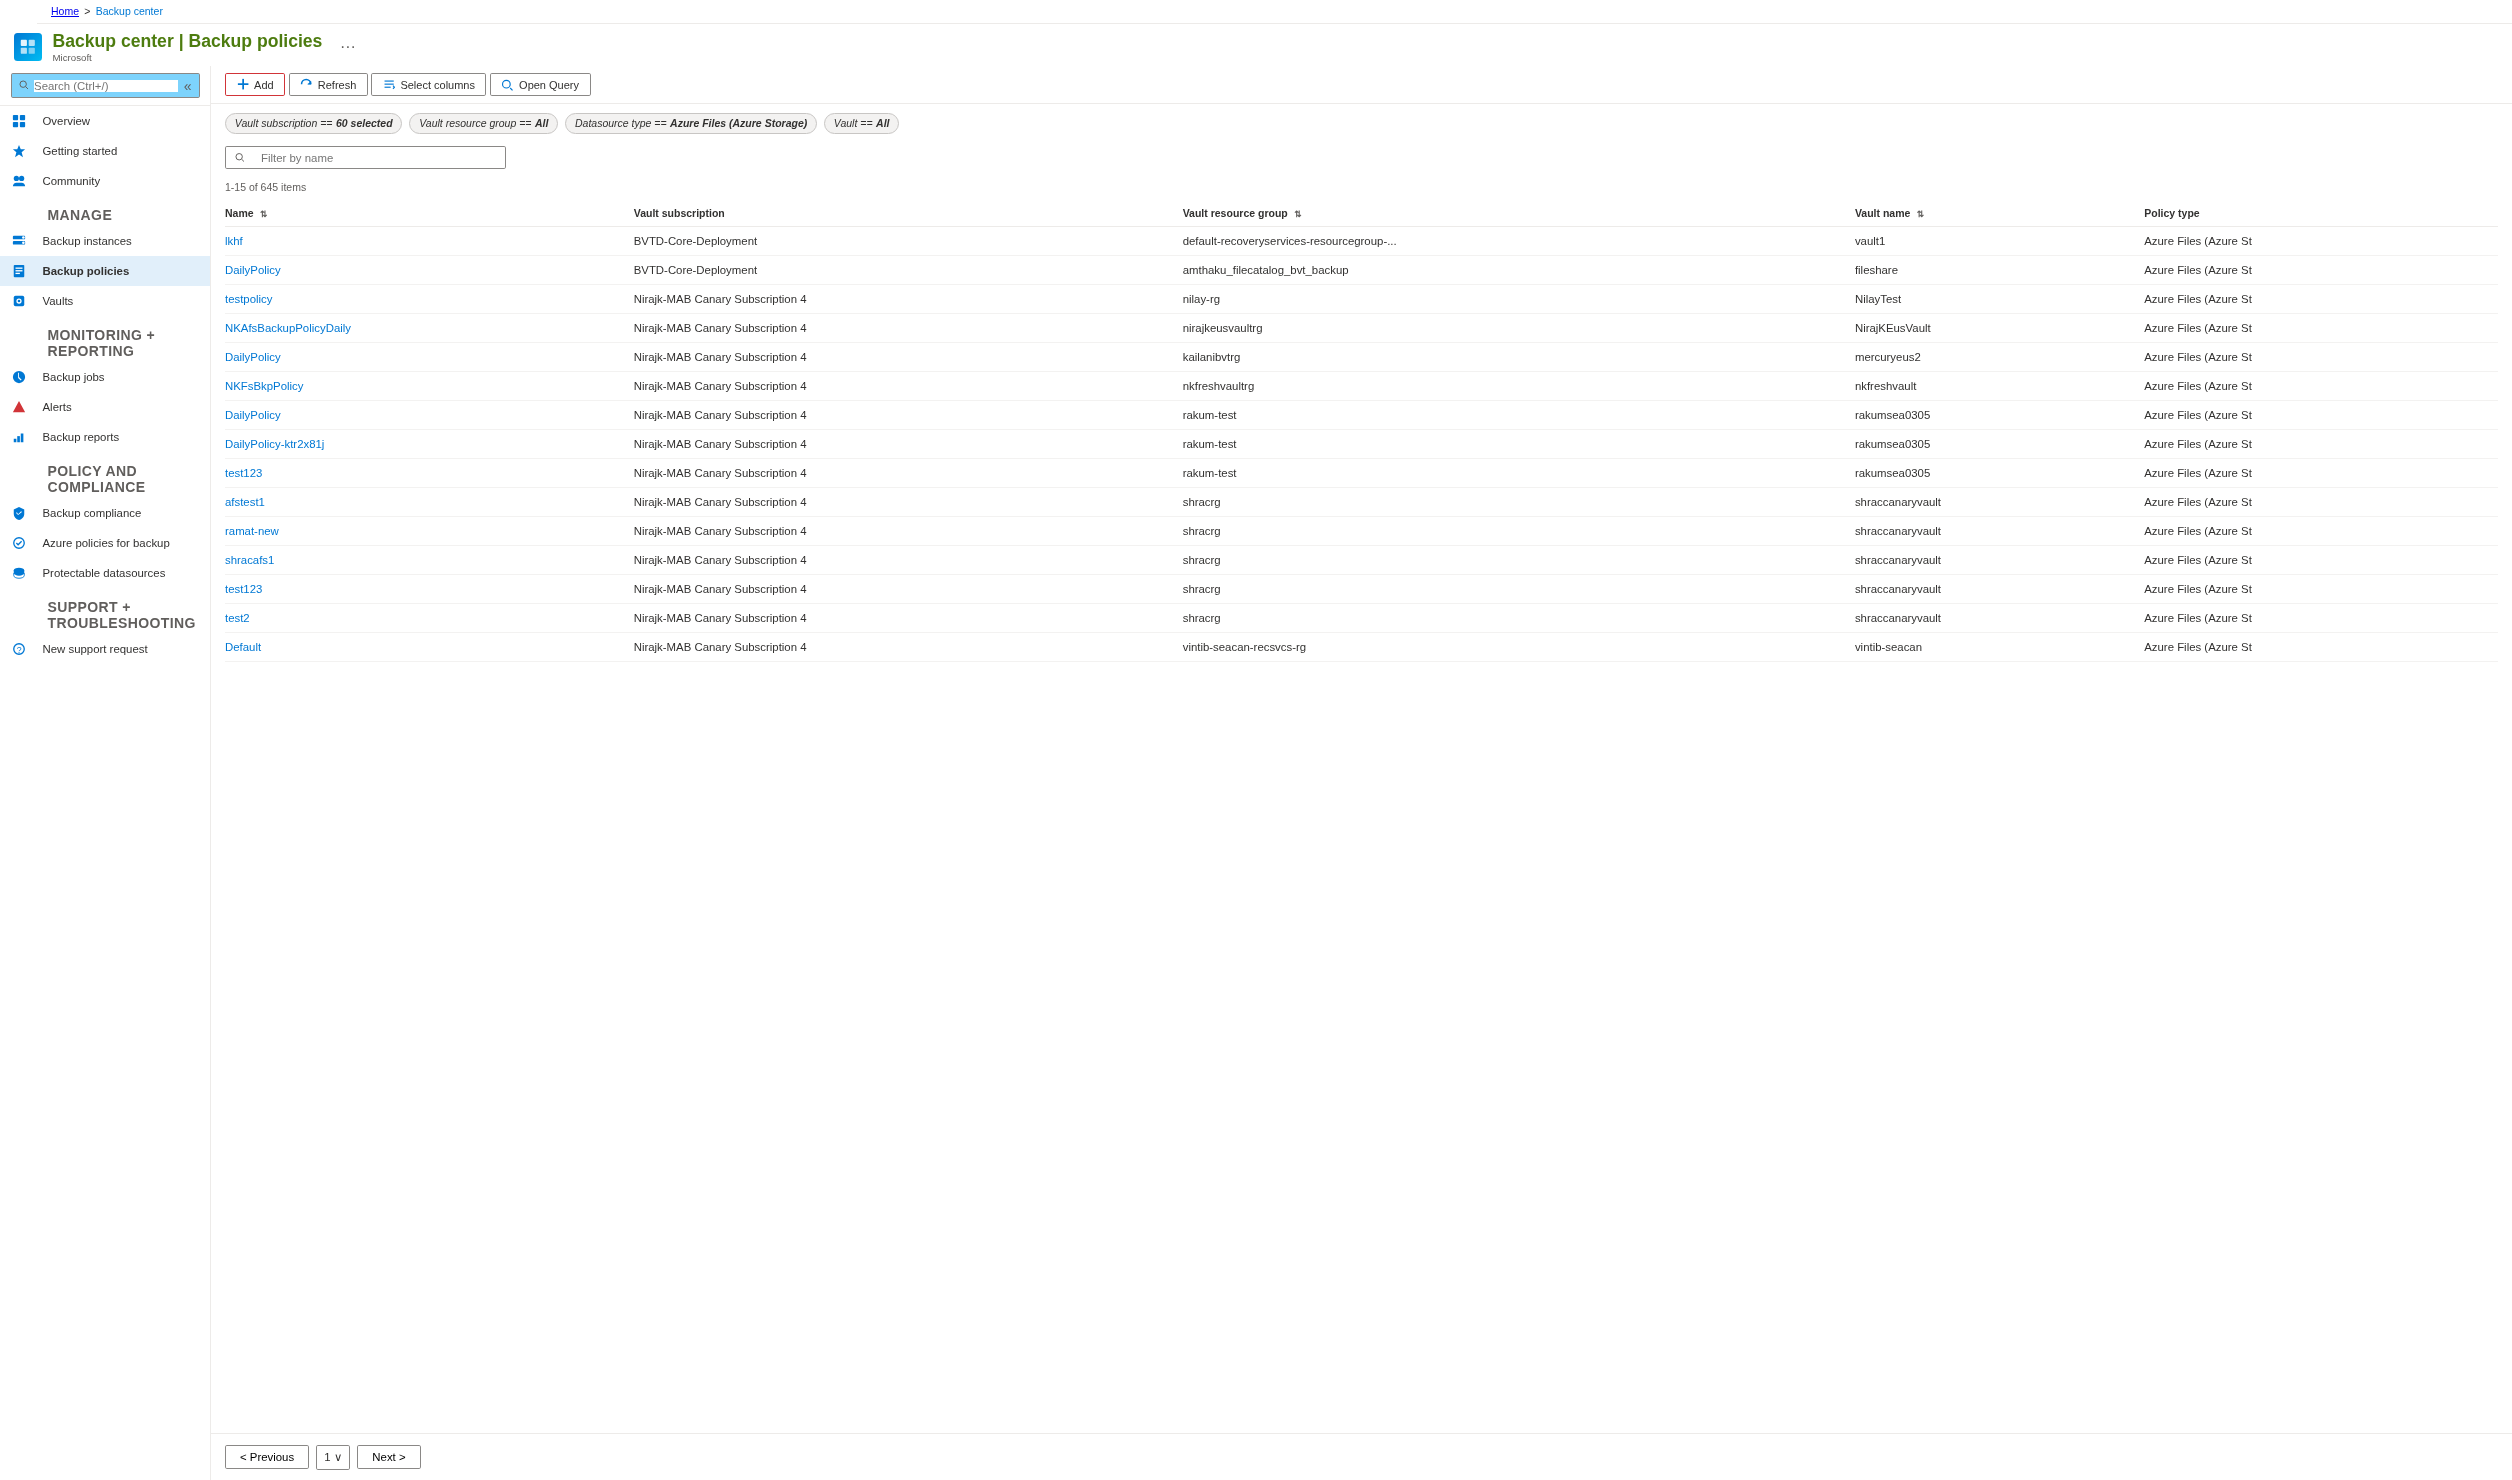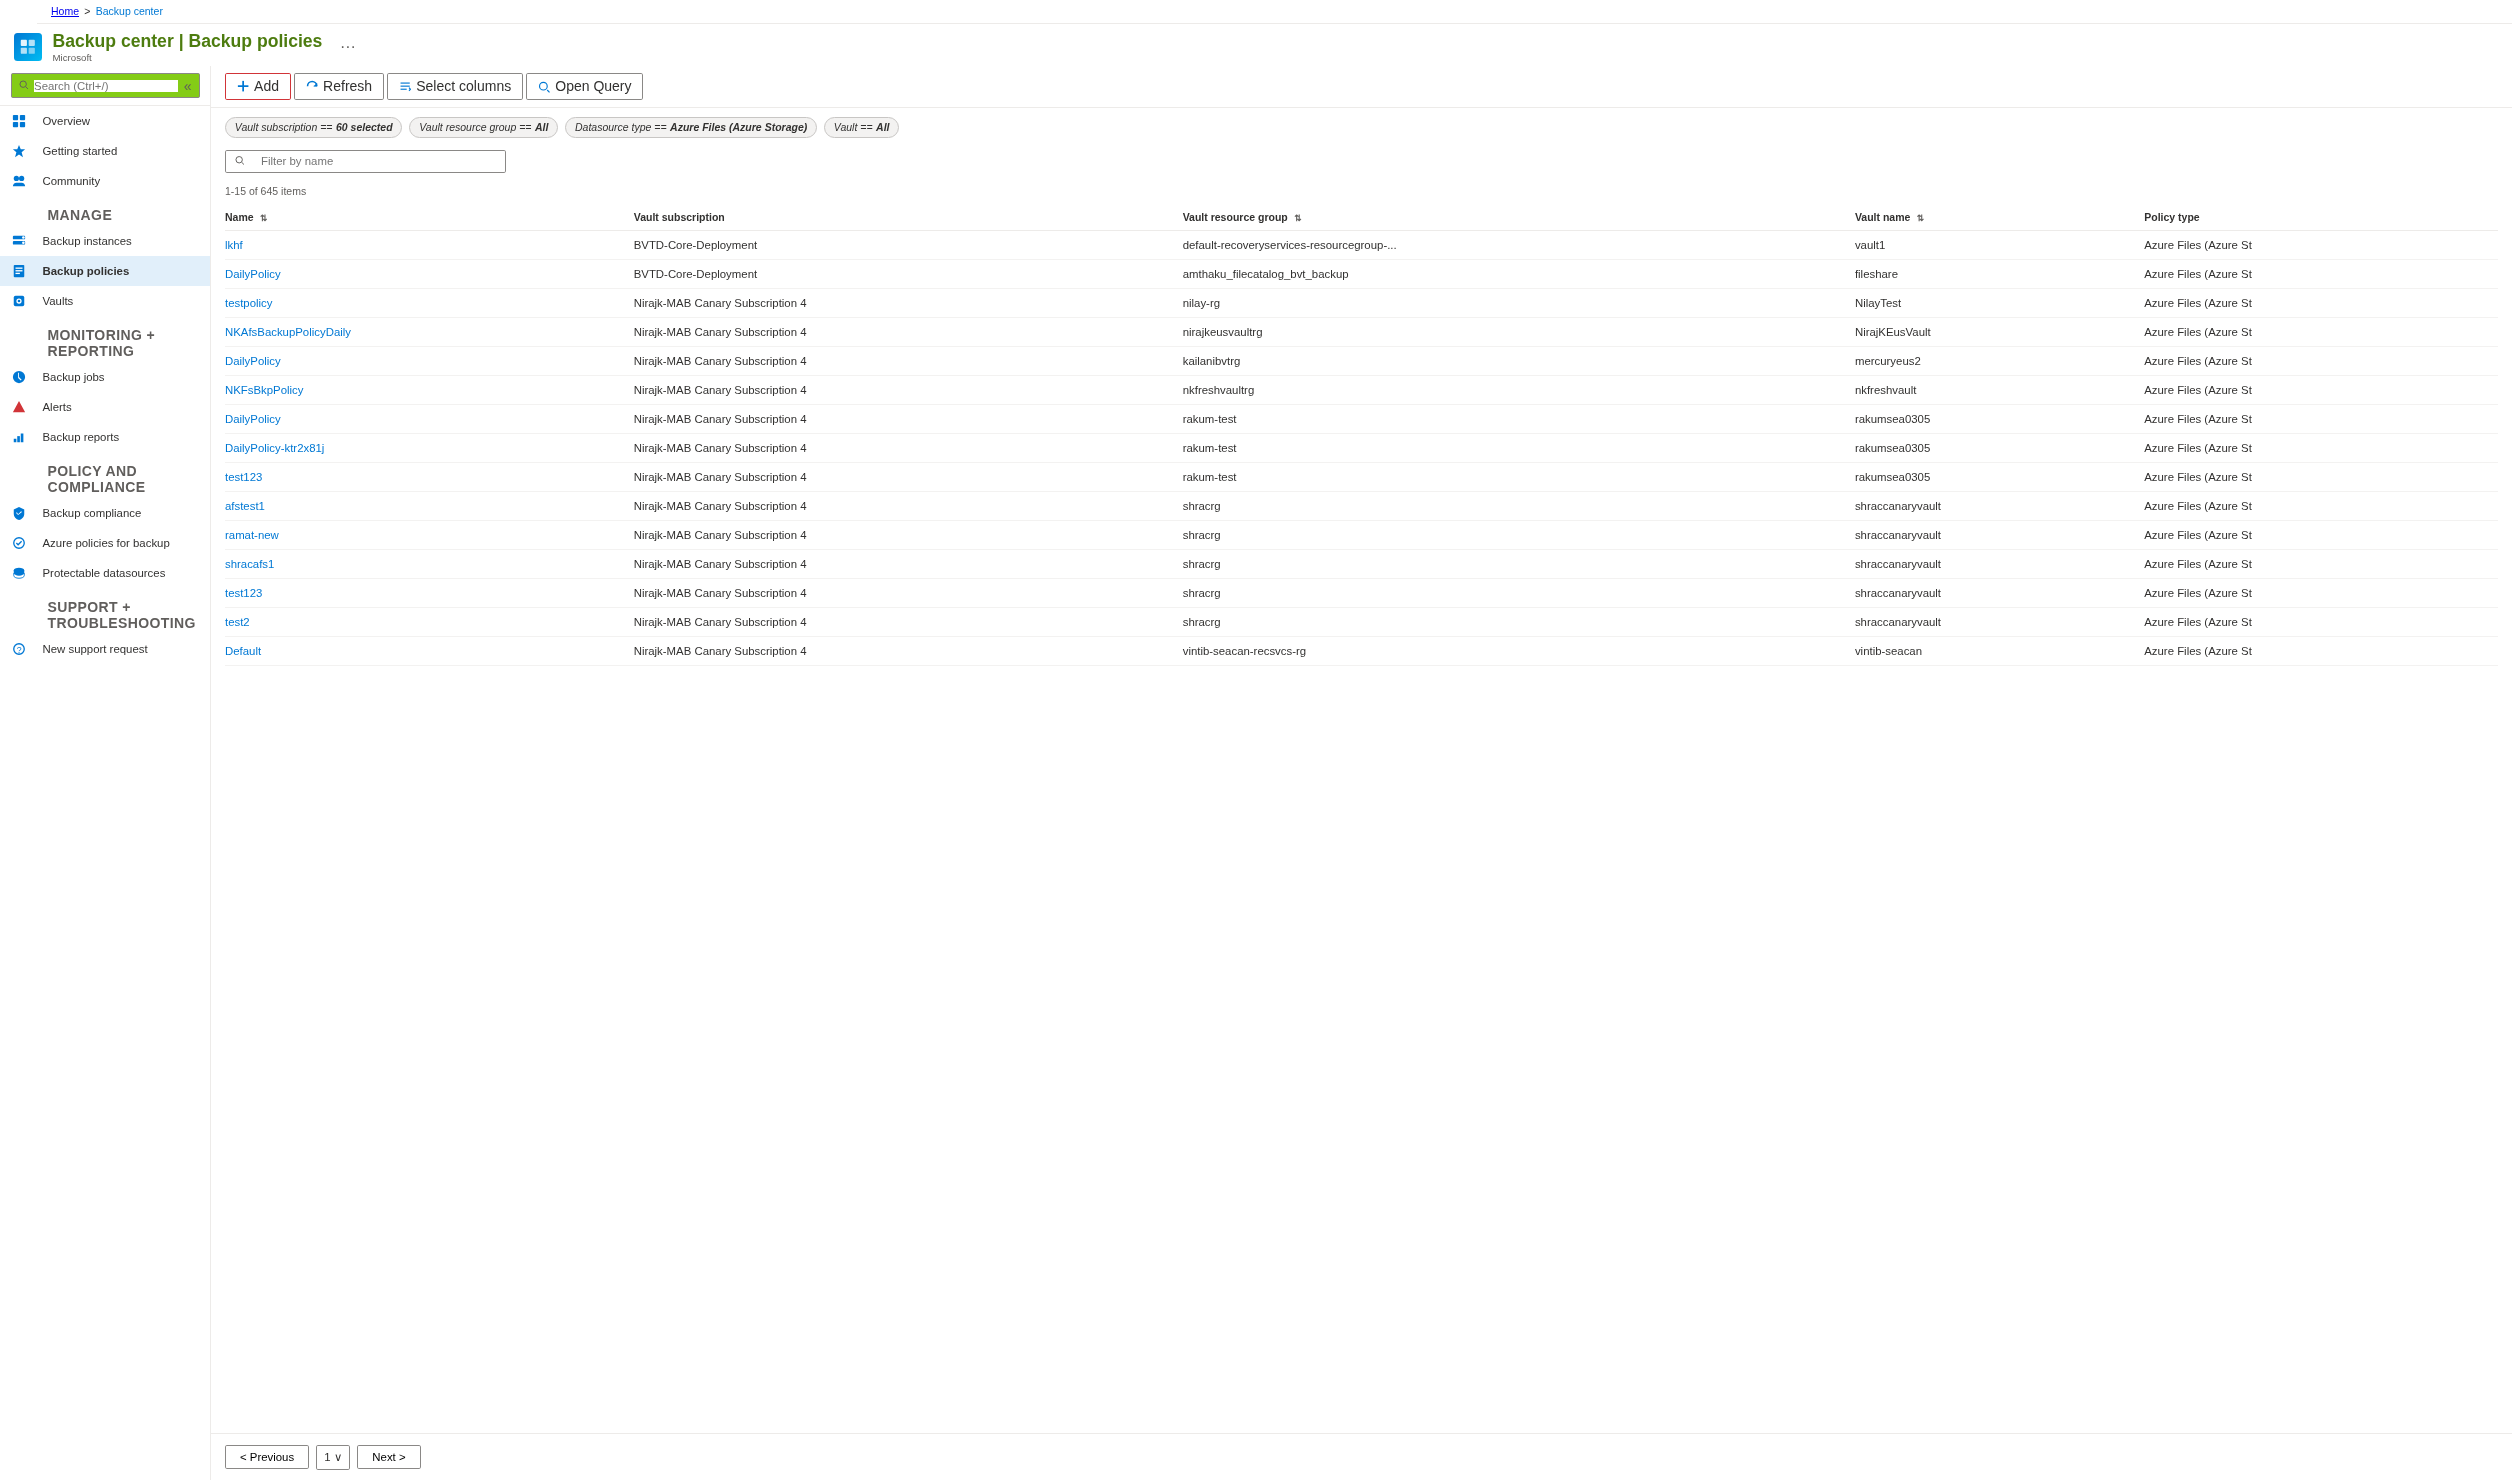--- a/index.html
+++ b/index.html
@@ -17,34 +17,34 @@
     .page-header-title { font-size: 17.6px; font-weight: 600; color: #4d7c0f; }
     .page-header-subtitle { font-size: 9.7px; color: #605e5c; }
     .page-header-ellipsis { color: #605e5c; font-size: 16px; cursor: pointer; margin-left: 7px; }
 
     
     .main-layout { display: flex; flex: 1; overflow: hidden; }
 
     
     .sidebar { width: 211px; flex-shrink: 0; border-right: 0.9px solid #edebe9; display: flex; flex-direction: column; overflow-y: auto; background: #fff; }
     .sidebar-search { padding: 7px 10.5px; border-bottom: 0.9px solid #edebe9; }
-    .sidebar-search-box { display: flex; align-items: center; border: 0.9px solid #8a8886; border-radius: 1.8px; padding: 3.5px 7px; gap: 5.3px; background: #84cc16; width: 100%; }
+    .sidebar-search-box { display: flex; align-items: center; border: 0.9px solid #8a8886; border-radius: 1.8px; padding: 3.5px 7px; gap: 5.3px; background: #7dd3fc; width: 100%; }
     .sidebar-search-box input { border: none; outline: none; font-size: 11.4px; color: #323130; width: 100%; }
     .sidebar-collapse { margin-left: auto; cursor: pointer; color: #605e5c; font-size: 14px; }
     .sidebar-item { display: flex; align-items: center; gap: 16px; padding: 7px 10.5px; cursor: pointer; color: #323130; font-size: 11.4px; }
     .sidebar-item.active { background: #e1effa; font-weight: 600; }
     .sidebar-item .item-icon { width: 16px; height: 16px; flex-shrink: 0; display: flex; align-items: center; justify-content: center; }
     .sidebar-section-label { padding: 10.5px 10.5px 3.5px 10.5px; font-size: 14px; font-weight: 600; color: #605e5c; text-transform: uppercase; letter-spacing: 0.4px; margin-left: 37px; }
 
     
     .content { flex: 1; display: flex; flex-direction: column; overflow: hidden; }
 
     
     .toolbar { display: flex; align-items: center; gap: 3.5px; padding: 7px 14px; border-bottom: 0.9px solid #edebe9; }
-    .toolbar-btn { display: flex; align-items: center; gap: 5.3px; padding: 4.4px 10.5px; border: 0.9px solid #8a8886; border-radius: 1.8px; background: #fff; cursor: pointer; font-size: 14px; color: #323130; }
+    .toolbar-btn { display: flex; align-items: center; gap: 5.3px; padding: 4.4px 10.5px; border: 0.9px solid #8a8886; border-radius: 1.8px; background: #fff; cursor: pointer; font-size: 11px; color: #323130; }
     .toolbar-btn.add-btn { border: 1.8px solid #d13438; color: #323130; }
 
     
     .filters { display: flex; gap: 7px; padding: 8.8px 14px; flex-wrap: wrap; }
     .filter-tag { display: flex; align-items: center; gap: 3.5px; padding: 3.5px 8.8px; border-radius: 10.5px; background: #f3f2f1; font-size: 10.5px; color: #323130; border: 0.9px solid #c8c6c4; cursor: pointer; font-style: italic; }
     .filter-tag strong { font-weight: 600; }
 
     
     .filter-input-row { padding: 3.5px 14px 7px 14px; }
     .filter-input { display: flex; align-items: flex-start; border: 0.9px solid #8a8886; border-radius: 1.8px; padding: 4.4px 8.8px; gap: 16px; width: 281px; background: #fff; }

